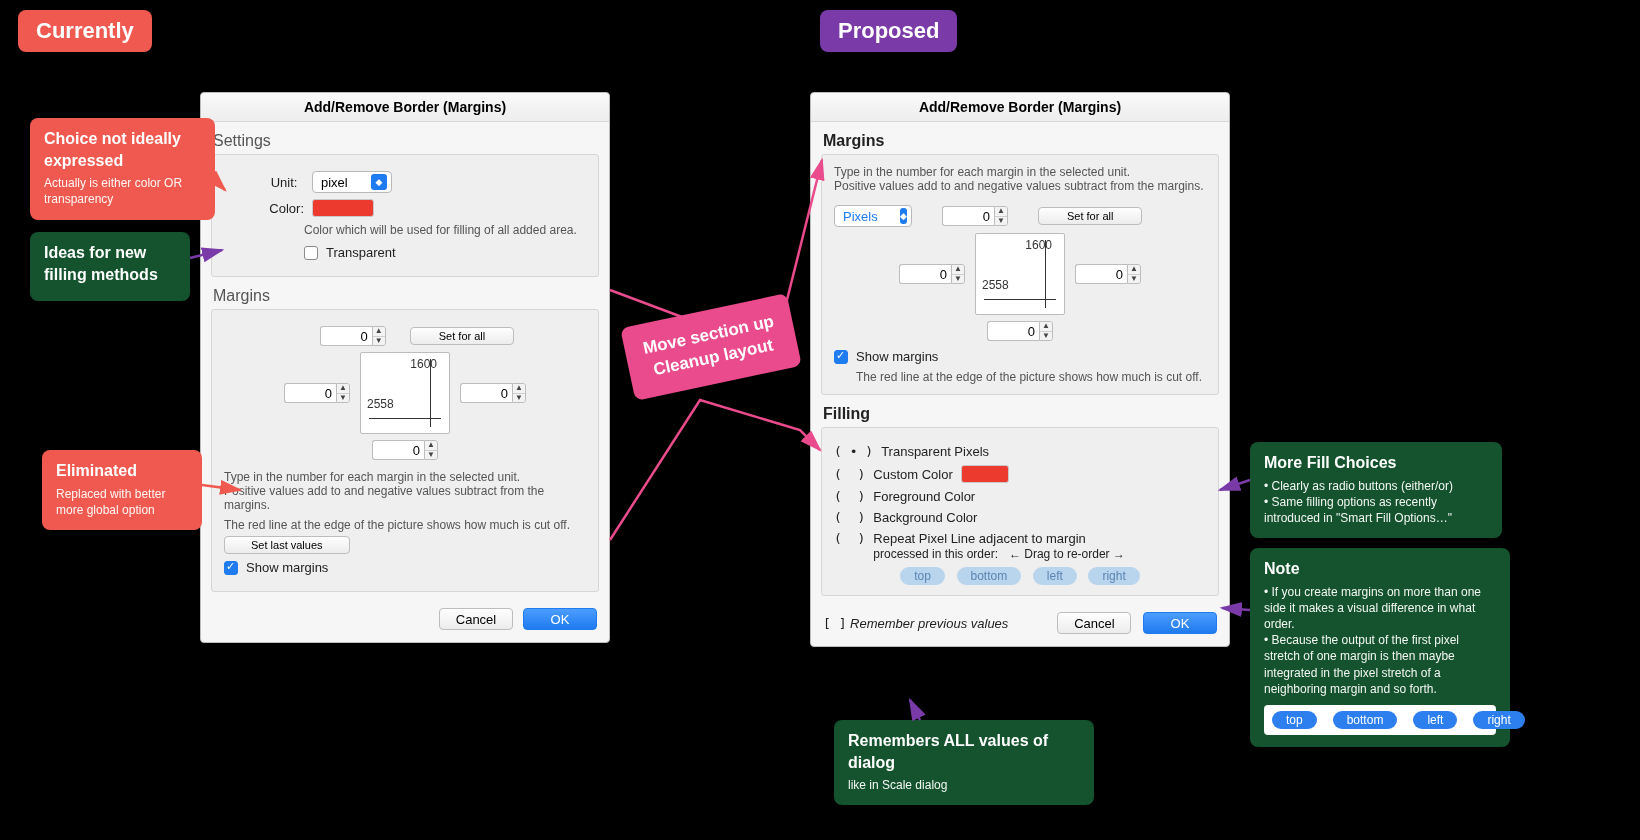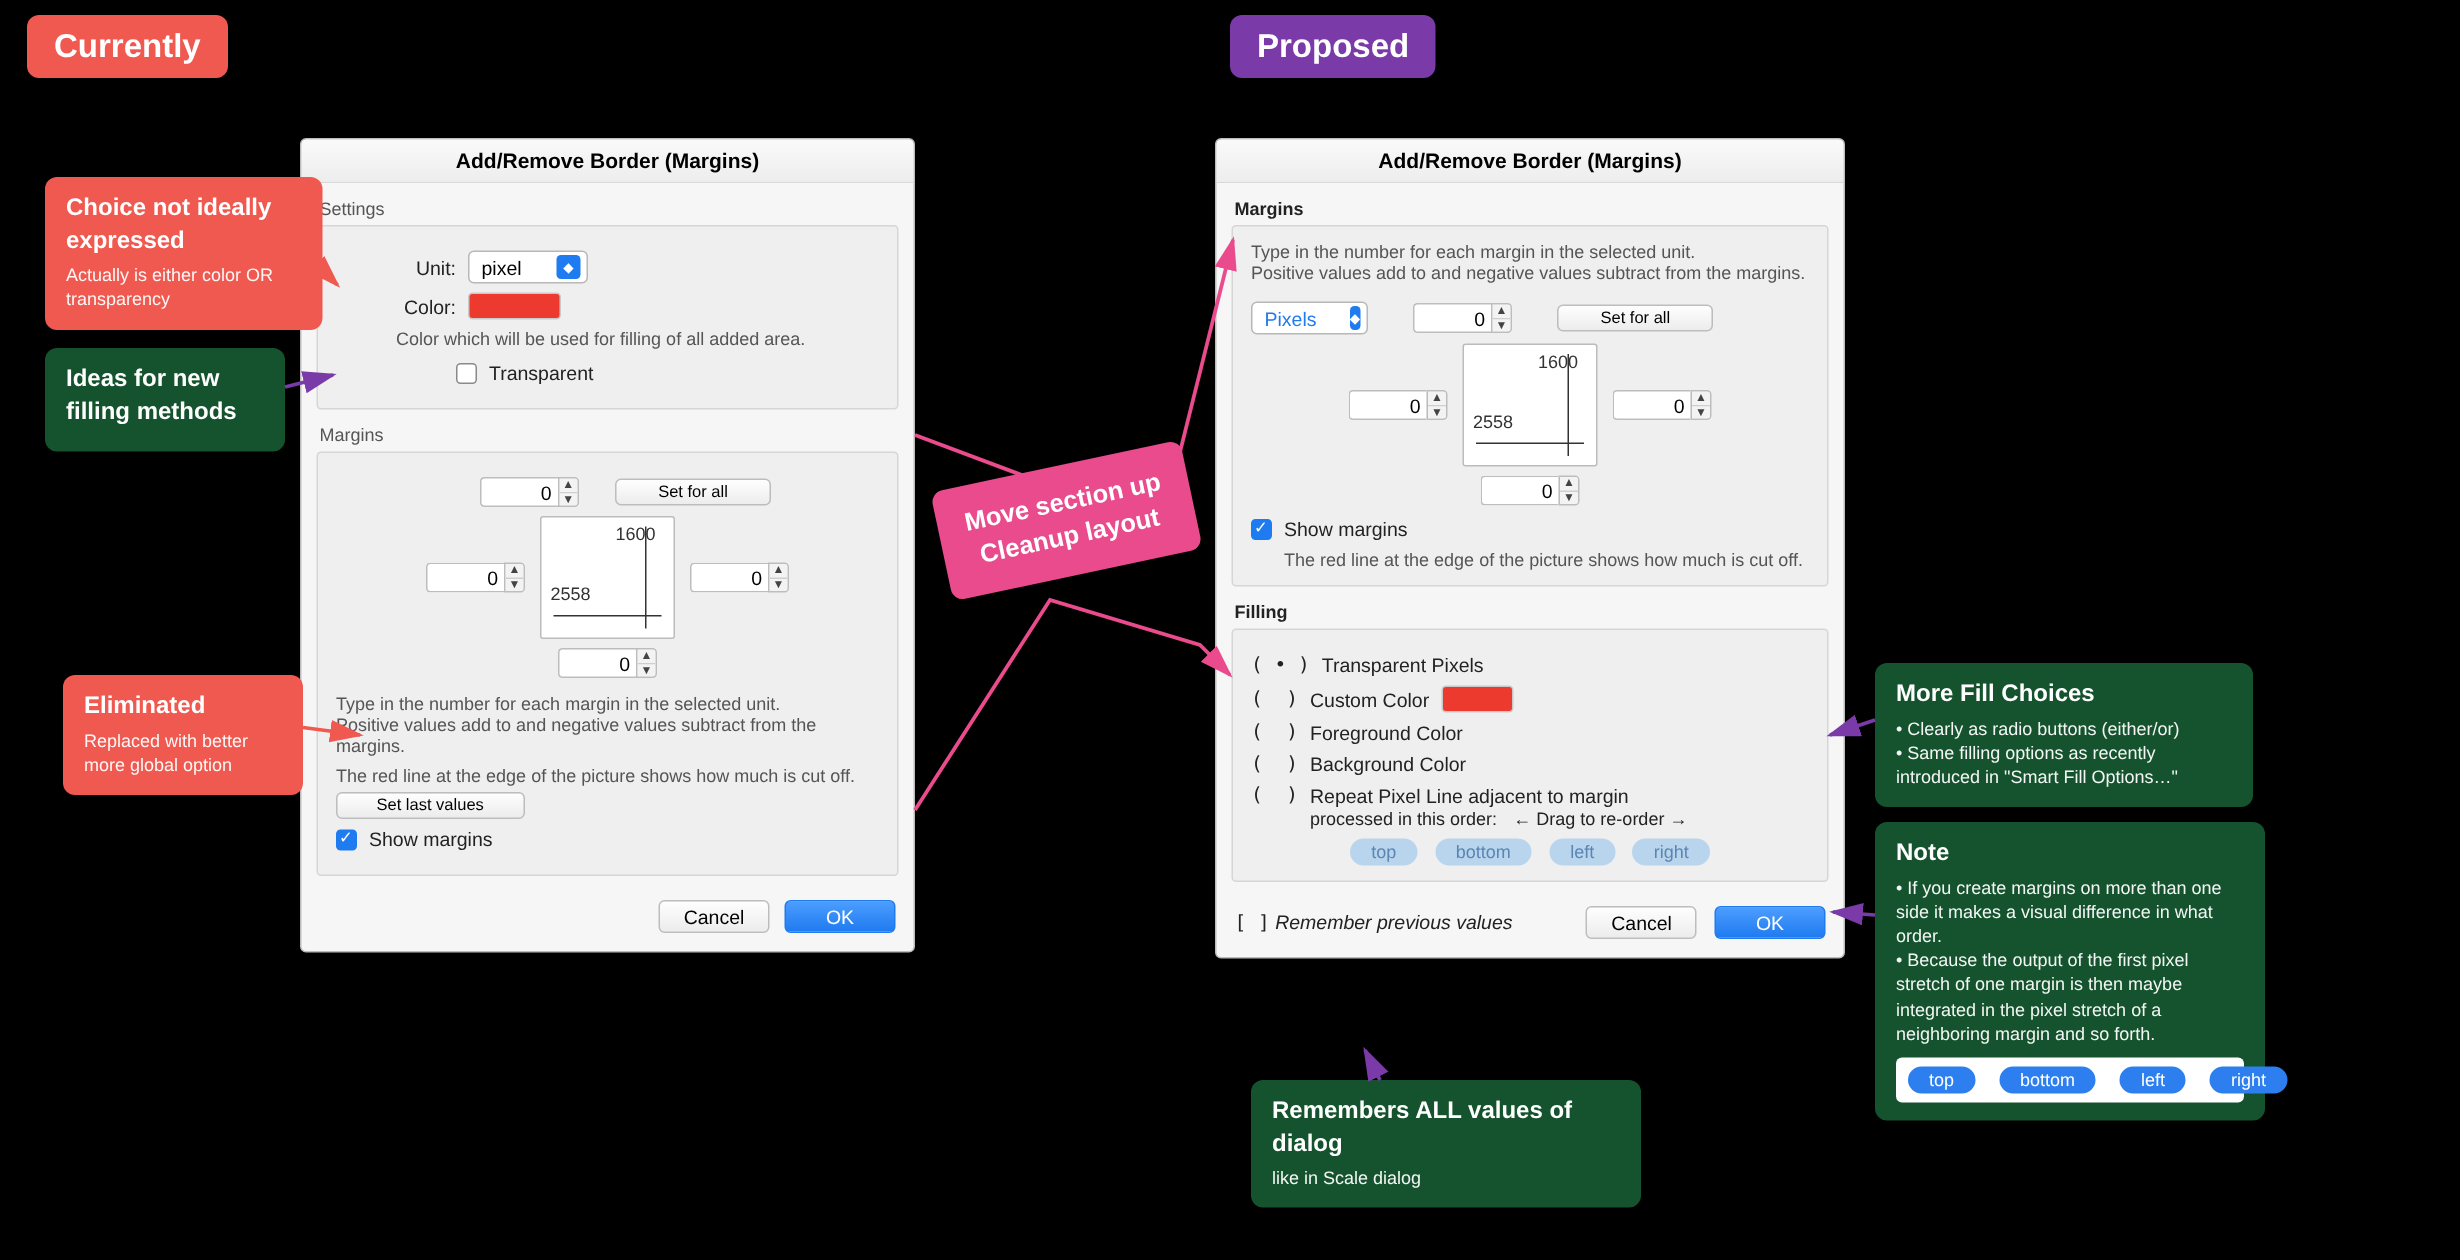--- a/index.html
+++ b/index.html
@@ -53,31 +53,31 @@
   }
   .dialog .titlebar {
     text-align: center;
     font-weight: 600;
     font-size: 14px;
     padding: 6px 0;
     border-bottom: 1px solid #d9d9d9;
     background: linear-gradient(#fafafa,#ededed);
     border-radius: 4px 4px 0 0;
   }
-  .section-label { font-size: 12px; color:#555; margin: 10px 0 4px 12px; }
+  .section-label { font-size: 16px; color:#555; margin: 10px 0 4px 12px; }
   .section-box {
     margin: 0 10px 8px 10px;
     padding: 10px 12px;
     background: #efefef;
     border: 1px solid #d6d6d6;
     border-radius: 3px;
   }
   .row { display:flex; align-items:center; gap:8px; margin: 6px 0; }
   .lbl { font-size:13px; color:#222; }
-  .helptext { font-size:12px; color:#555; margin-left: 40px; }
+  .helptext { font-size:12px; color:#555; margin-left: 80px; }
   .select {
     display:inline-flex; align-items:center; justify-content:space-between;
     background:#fff; border:1px solid #b8b8b8; border-radius:4px;
     padding: 2px 4px 2px 8px; font-size:13px; height:22px;gap:16px;
   }
   .select .chev {
     width:16px; height:16px; background:#1f7bf0; border-radius:3px;
     display:inline-flex; align-items:center; justify-content:center;
     color:#fff; font-size:9px; line-height:1; margin-left:6px;
   }
@@ -143,21 +143,21 @@
 
 <div class="badge badge-red" style="top:10px; left:18px;"><span>Currently</span></div>
 <div class="badge badge-purple" style="top:10px; left:820px;"><span>Proposed</span></div>
 
 <div class="dialog" style="top:92px; left:200px; width:410px;">
   <div class="titlebar">Add/Remove Border (Margins)</div>
 
   <div class="section-label">Settings</div>
   <div class="section-box">
     <div class="row" style="margin-left:40px;">
-      <span class="lbl" style="width:40px; text-align:right;">Unit:</span>
+      <span class="lbl" style="width:40px; text-align:center;">Unit:</span>
       <span class="select" style="width:80px;">
         <span>pixel</span>
           <span class="chev">◆</span>
       </span>
     </div>
     <div class="row" style="margin-left:40px;">
       <span class="lbl" style="width:40px; text-align:right;">Color:</span>
       <span class="colorwell"></span>
     </div>
     <div class="helptext">Color which will be used for filling of all added area.</div>

